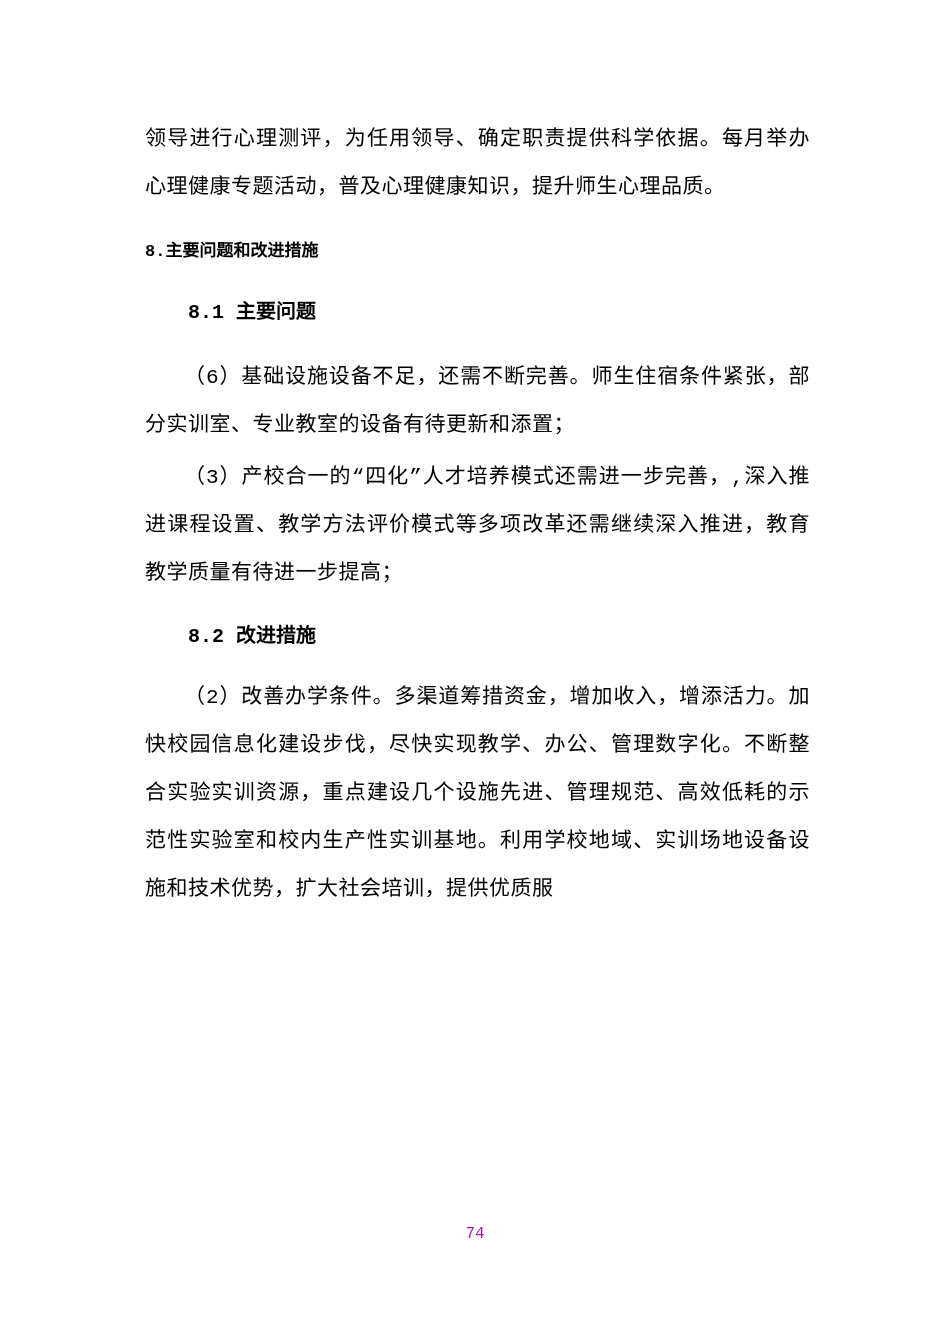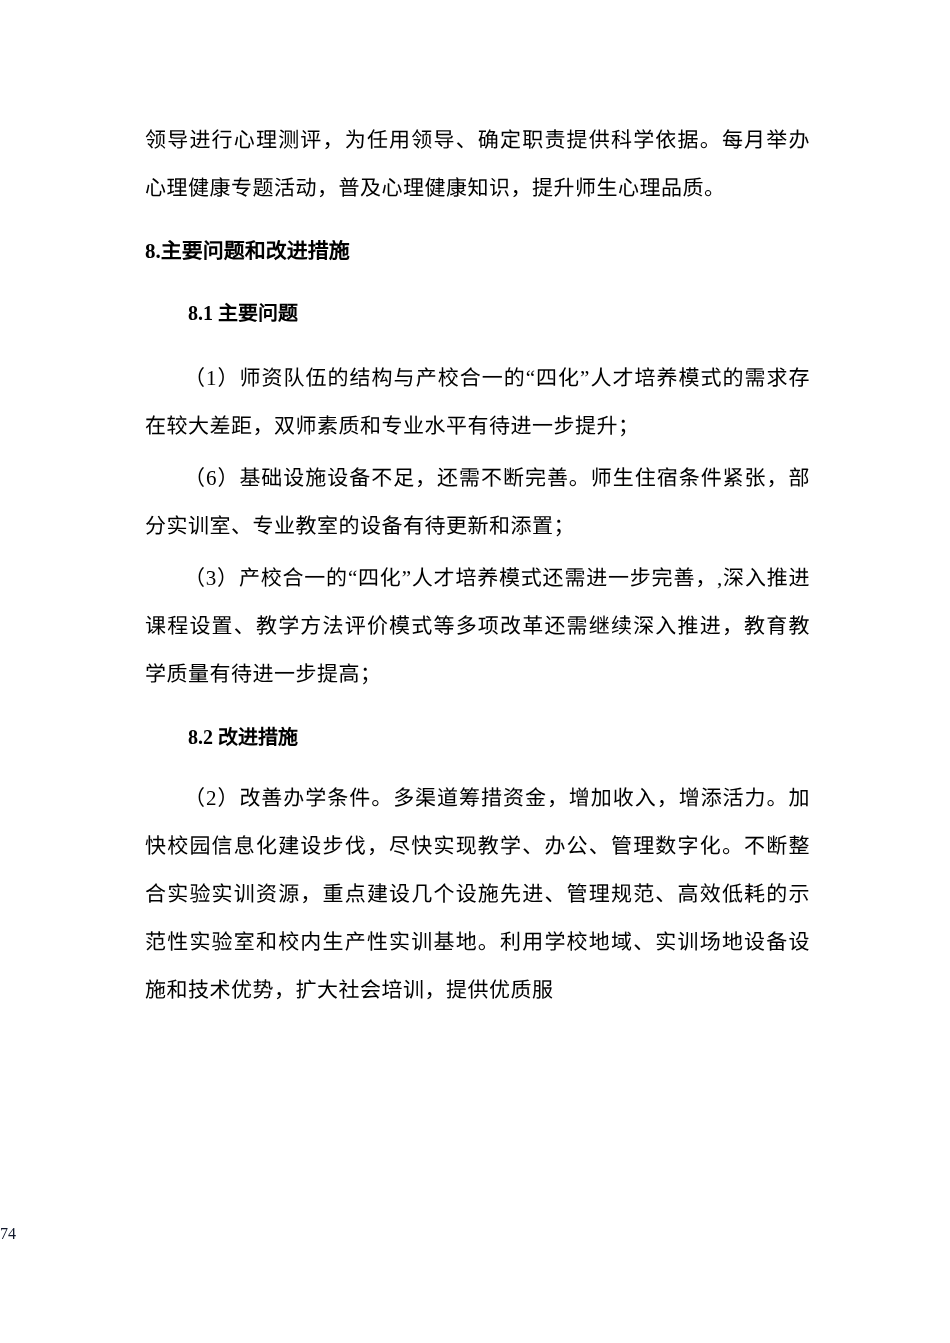--- a/index.html
+++ b/index.html
@@ -6,21 +6,21 @@
     margin: 0;
     padding: 0;
     background: #ffffff;
   }
   .page {
     position: relative;
     width: 950px;
     height: 1343px;
     background: #ffffff;
     color: #000000;
-    font-family: Liberation Serif, serif;
+    font-family: Liberation Mono, monospace;
     overflow: hidden;
   }
   .content {
     position: absolute;
     left: 145px;
     top: 0;
     width: 665px;
     padding-top: 116px;
   }
   p.body {
@@ -28,58 +28,58 @@
     line-height: 48px;
     text-align: justify;
     text-justify: inter-character;
     margin: 0 0 4px 0;
     letter-spacing: 0.5px;
   }
   p.indent {
     text-indent: 39px;
   }
   h1.chapter {
-    font-size: 21px;
+    font-size: 17px;
     line-height: 33px;
     font-weight: bold;
     margin: 23px 0 0 0;
   }
   h2.section {
     font-size: 20px;
     line-height: 30px;
     font-weight: bold;
     margin: 30px 0 26px 43px;
   }
   h2.section-2 {
     margin-top: 24px;
     margin-bottom: 22px;
   }
   .page-number {
     position: absolute;
     left: 0;
     top: 1224px;
     width: 100%;
+    text-align: center;
     font-size: 16px;
     line-height: 20px;
-    color: #0f172a;
+    color: #a21caf;
   }
 </style>
 </head>
 <body>
 
 <div class="page">
   <div class="content">
 
     <p class="body">领导进行心理测评，为任用领导、确定职责提供科学依据。每月举办心理健康专题活动，普及心理健康知识，提升师生心理品质。</p>
 
     <h1 class="chapter">8.主要问题和改进措施</h1>
 
     <h2 class="section">8.1 主要问题</h2>
 
-    <p class="body indent">（1）师资队伍的结构与产校合一的“四化”人才培养模式的需求存在较大差距，双师素质和专业水平有待进一步提升；</p>
 
     <p class="body indent">（6）基础设施设备不足，还需不断完善。师生住宿条件紧张，部分实训室、专业教室的设备有待更新和添置；</p>
 
     <p class="body indent">（3）产校合一的“四化”人才培养模式还需进一步完善，,深入推进课程设置、教学方法评价模式等多项改革还需继续深入推进，教育教学质量有待进一步提高；</p>
 
 
     <h2 class="section section-2">8.2 改进措施</h2>
 
 
     <p class="body indent">（2）改善办学条件。多渠道筹措资金，增加收入，增添活力。加快校园信息化建设步伐，尽快实现教学、办公、管理数字化。不断整合实验实训资源，重点建设几个设施先进、管理规范、高效低耗的示范性实验室和校内生产性实训基地。利用学校地域、实训场地设备设施和技术优势，扩大社会培训，提供优质服</p>

